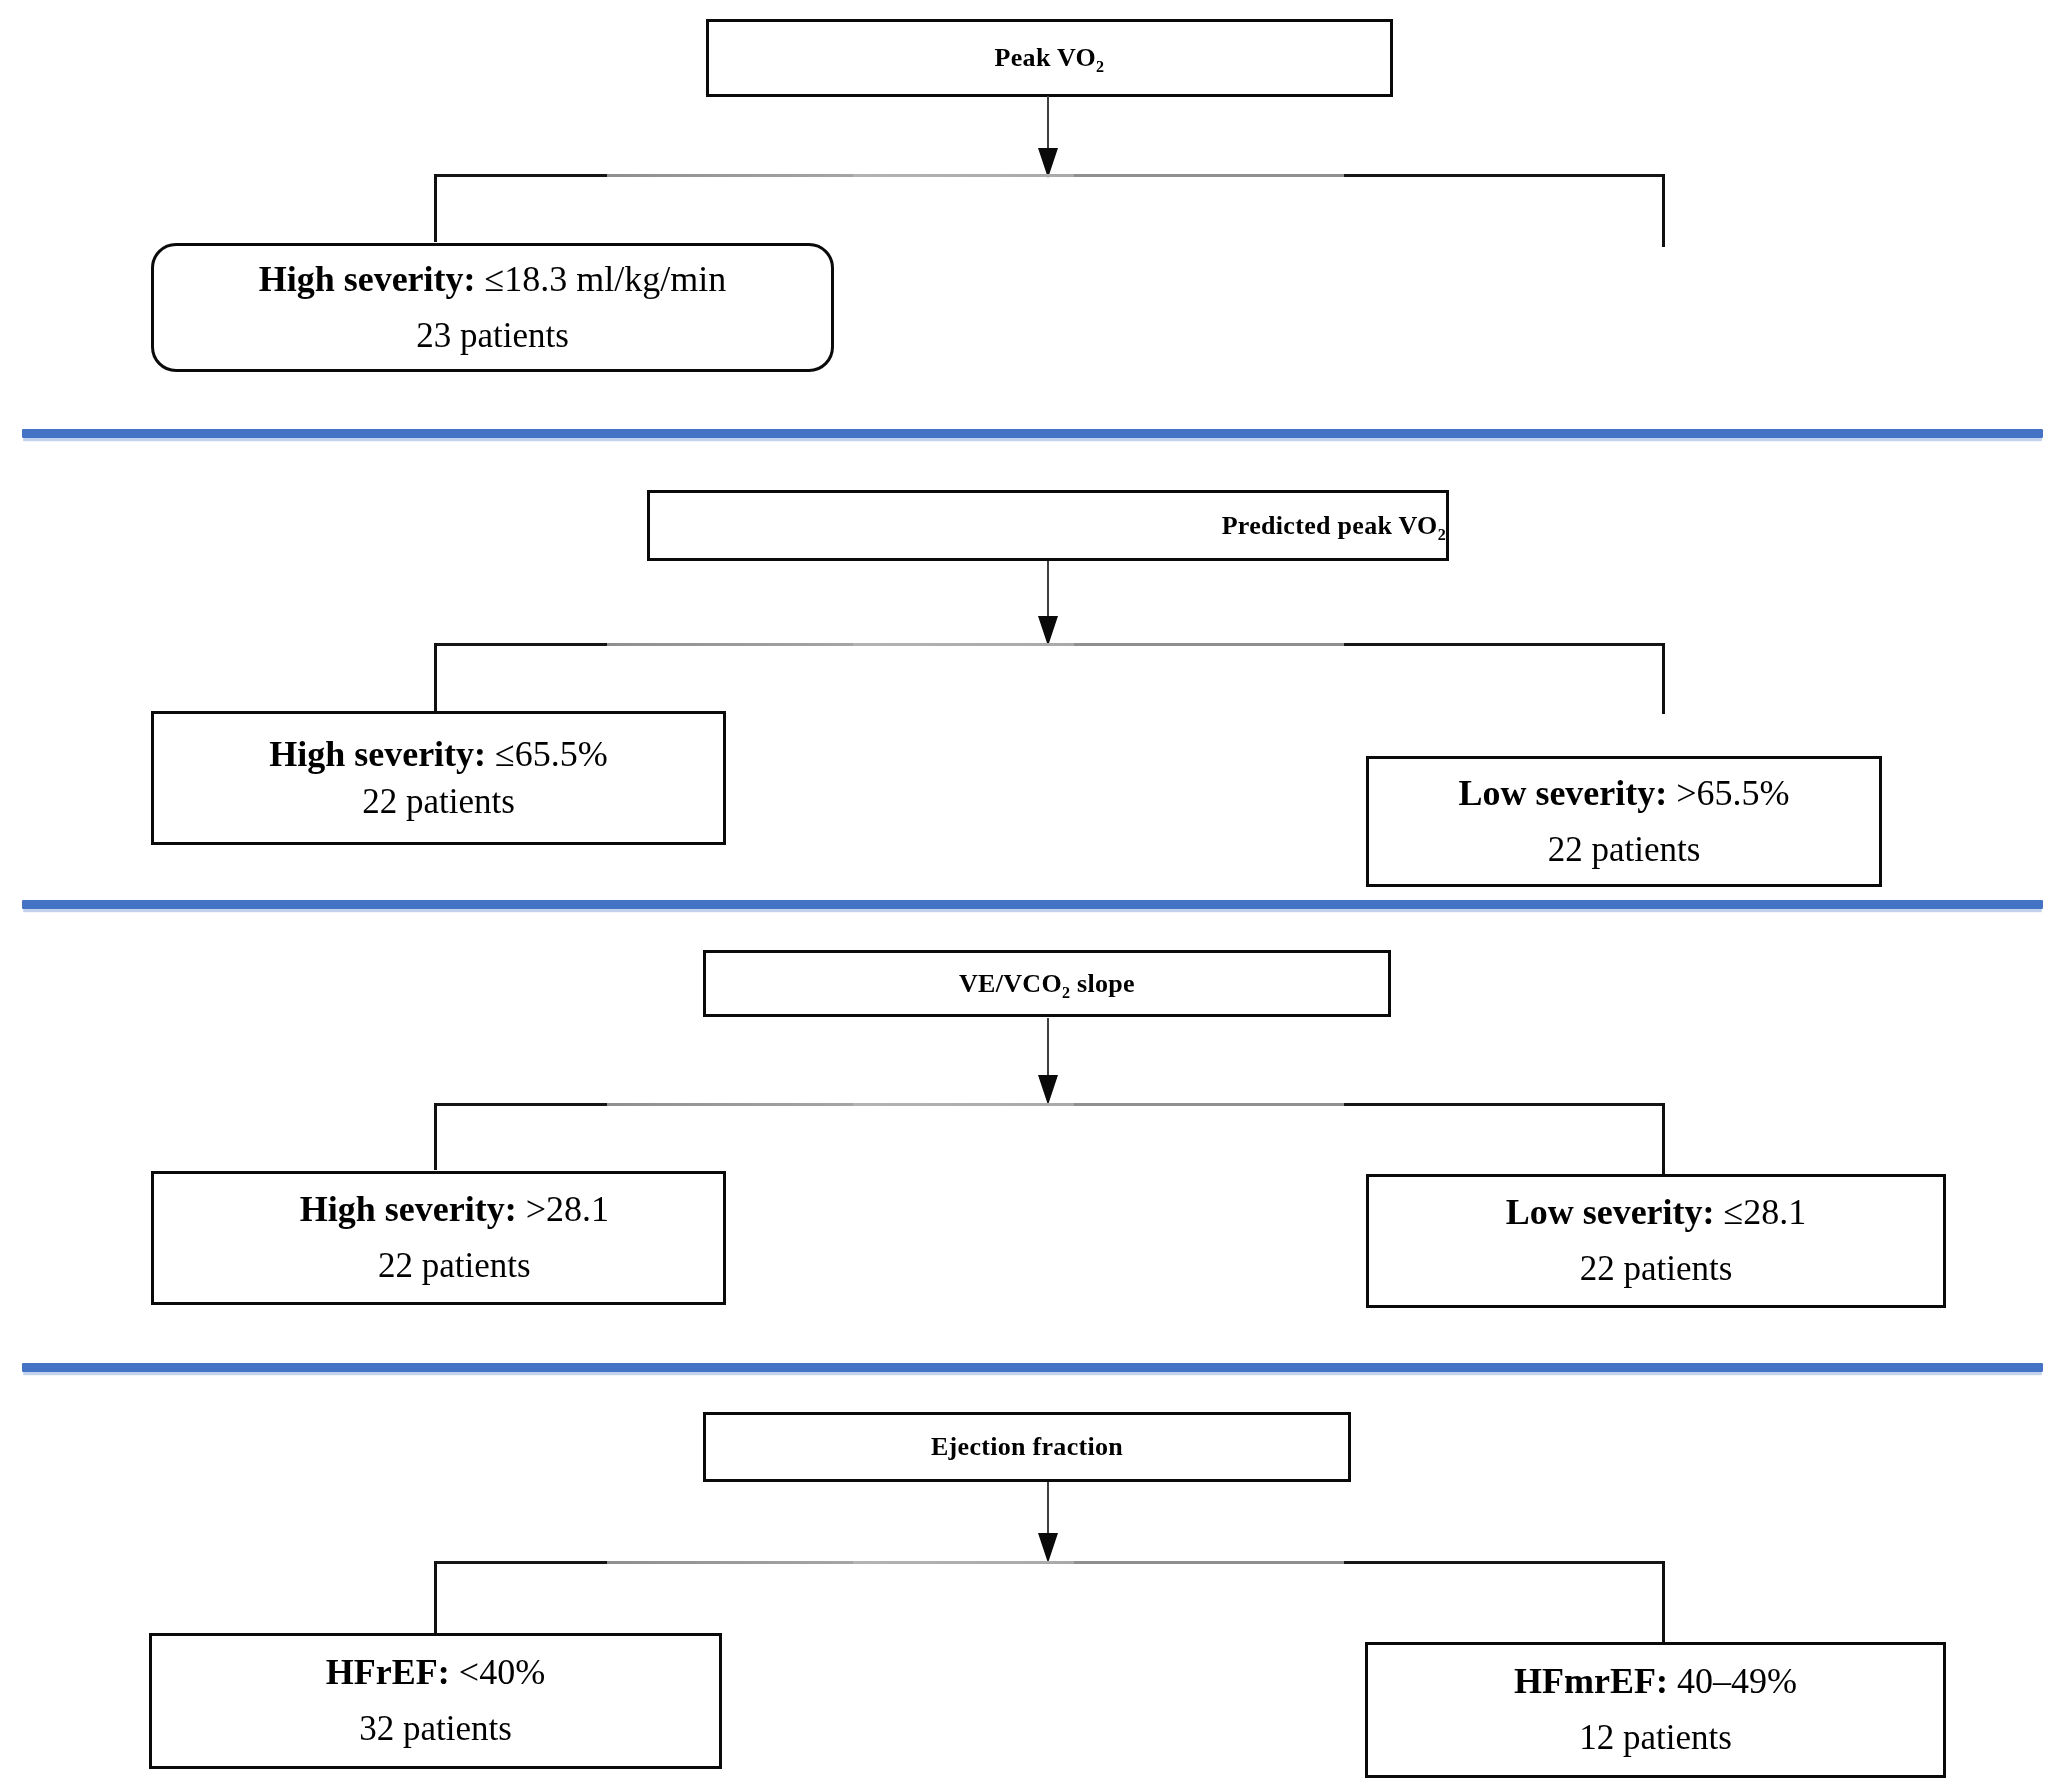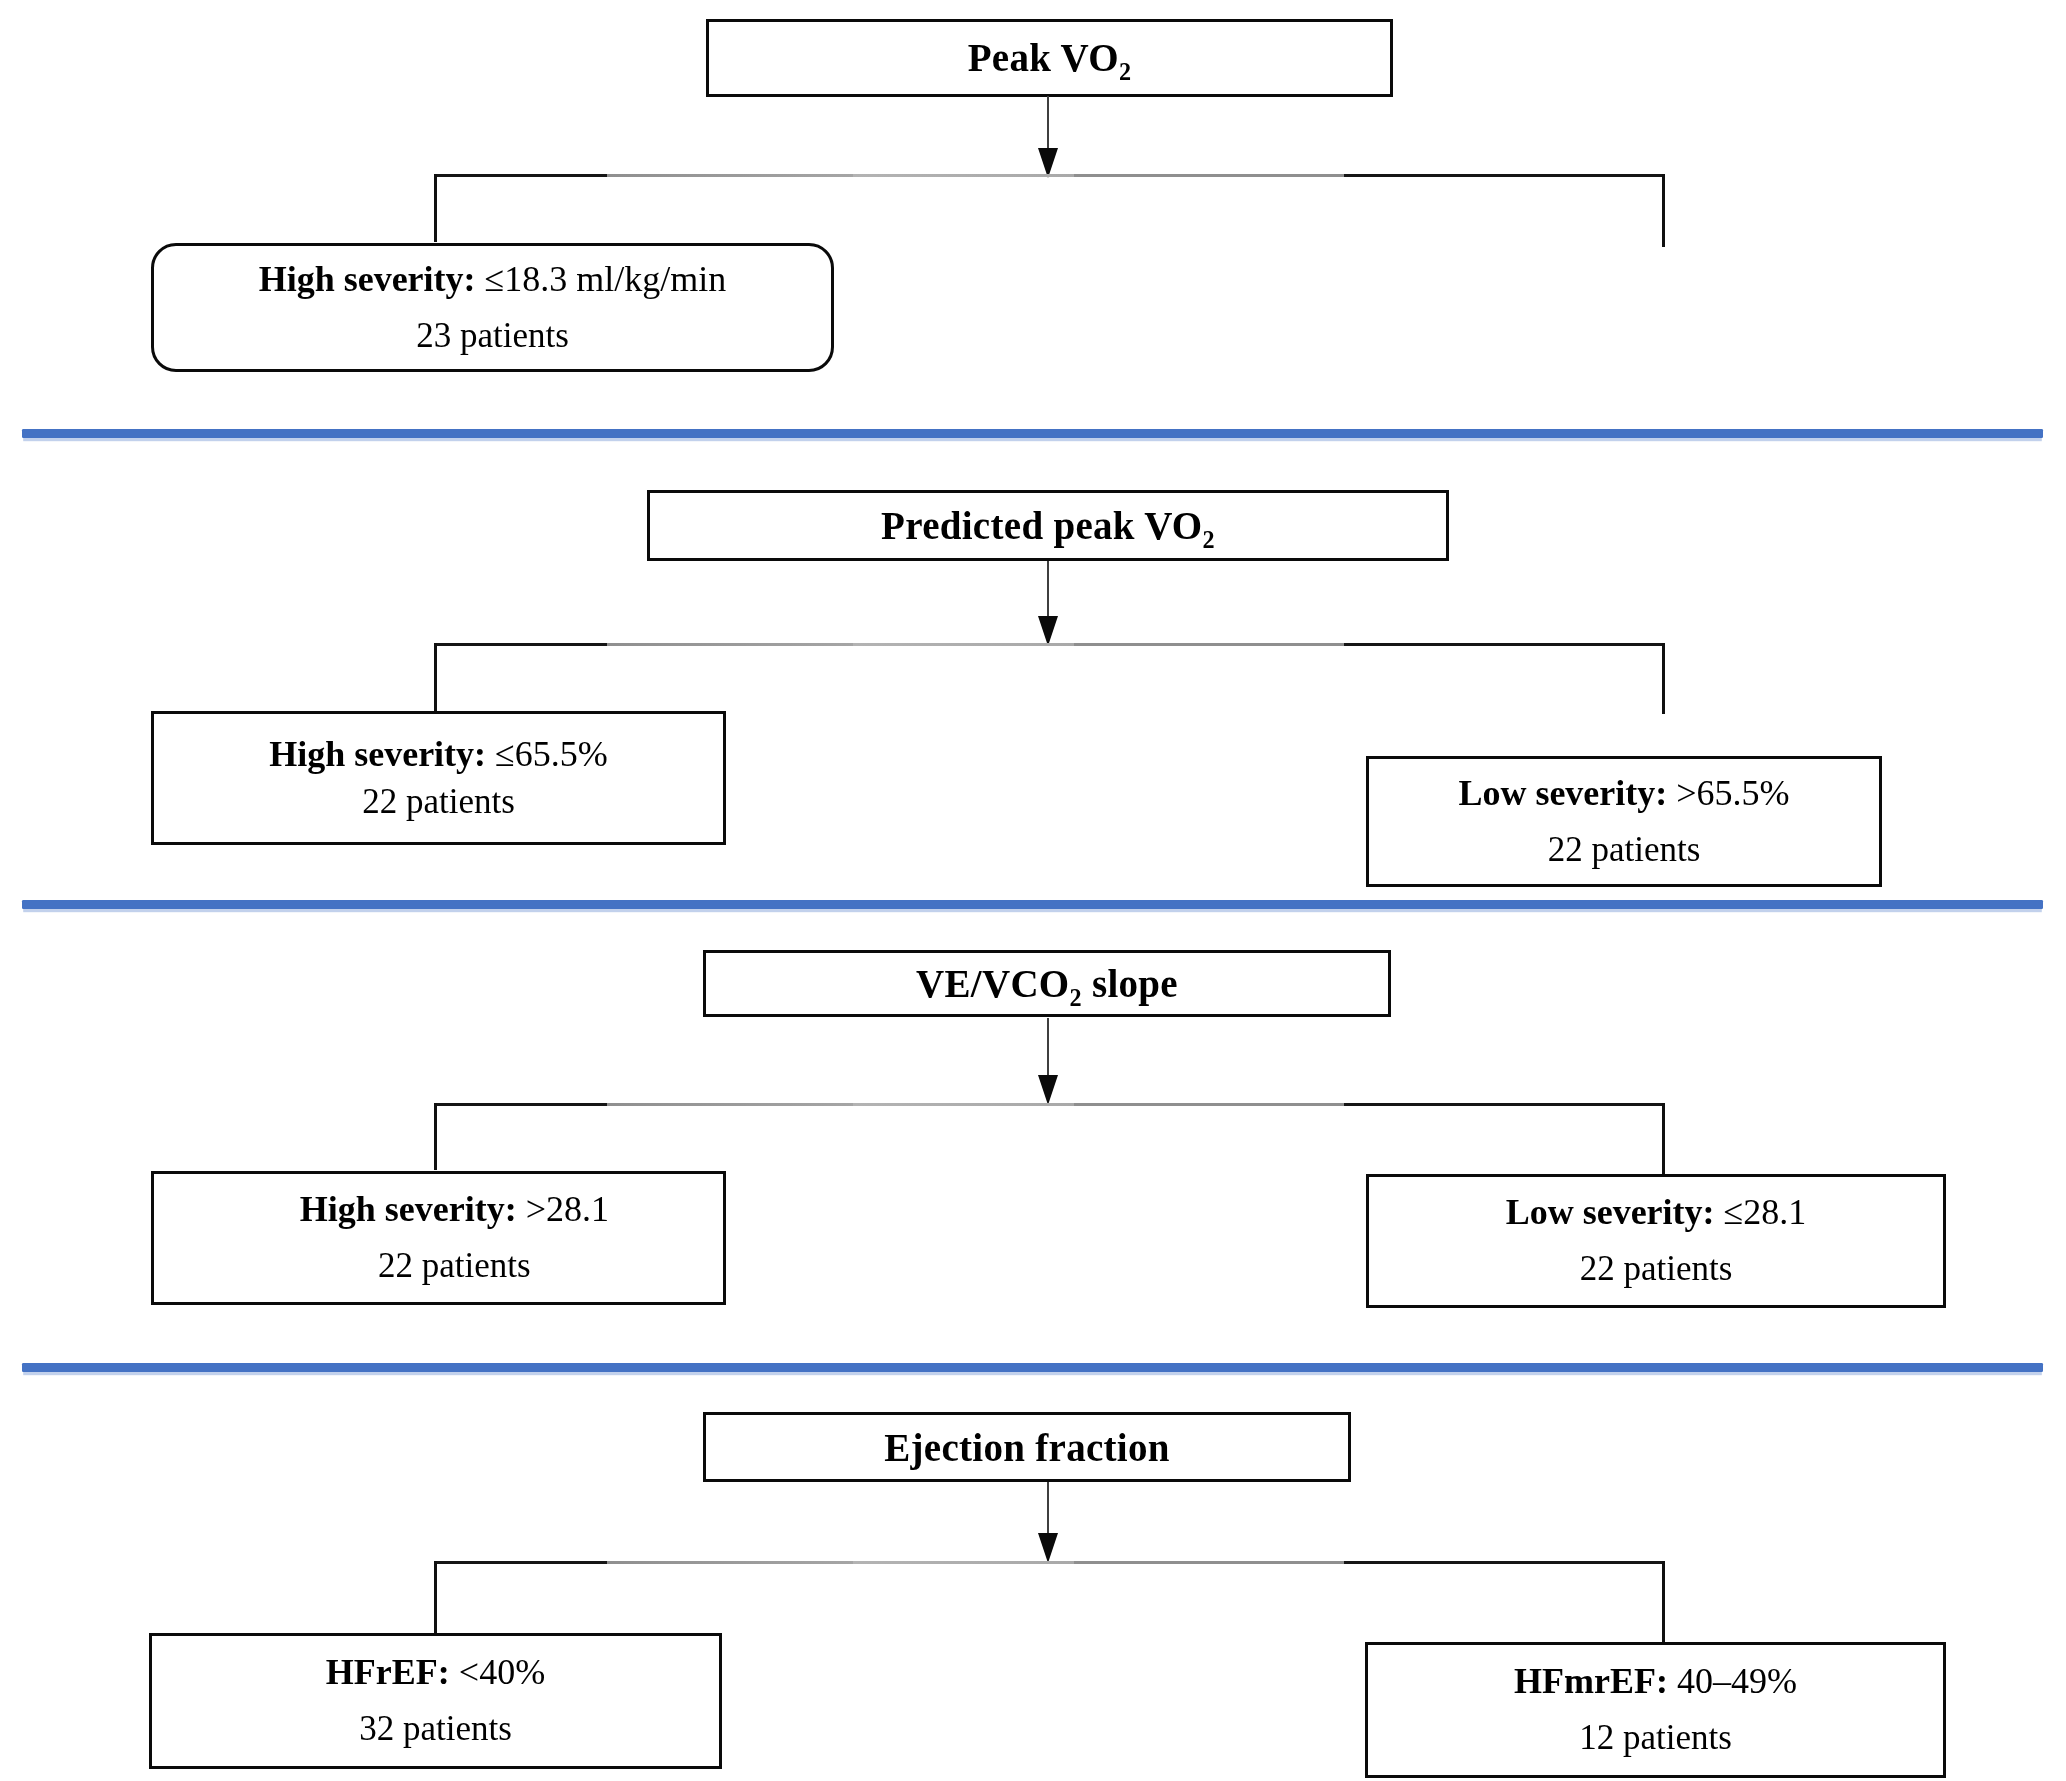--- a/index.html
+++ b/index.html
@@ -6,21 +6,21 @@
   .page{
     position:relative;width:2066px;height:1781px;background:#fff;
     font-family:"Liberation Serif","DejaVu Serif",serif;color:#000;overflow:hidden;
   }
   .sec{position:absolute;inset:0;}
   .box{
     position:absolute;border:3.1px solid #0a0a0a;background:#fff;
     display:flex;align-items:center;justify-content:center;box-sizing:border-box;
     text-align:center;
   }
-  .title-box{border-width:3.7px;font-weight:bold;font-size:39px;letter-spacing:0.3px;}
+  .title-box{border-width:3.7px;font-weight:bold;font-size:26px;letter-spacing:0.3px;}
   .title-box sub{font-size:62%;line-height:0;}
   .child-box{flex-direction:column;gap:17.4px;font-size:36px;line-height:1.1;padding:6.2px 12.4px;}
   .lbl{font-weight:bold;}
   .count{font-size:35px;}
   .stem{position:absolute;width:1.9px;background:#3f3f3f;}
   .head{
     position:absolute;width:0;height:0;
     border-left:10px solid transparent;border-right:10px solid transparent;
     border-top:30px solid #0a0a0a;
   }
@@ -47,21 +47,21 @@
     <div class="stub" style="left:1662px;top:174px;height:73px;"></div>
     <div class="box child-box" style="left: 151px; top: 243px; width: 683px; height: 129px; border-color: rgb(10, 10, 10); border-radius: 25px;">
       <div><span class="lbl">High severity:</span> <span>≤18.3 ml/kg/min</span></div>
       <div class="count">23 patients</div>
     </div>
   </div>
 
   <div class="divider" style="top: 429px; background: rgb(68, 114, 196); box-shadow: rgb(194, 209, 236) 0px 4.4px 0px -1.2px;"></div>
 
   <div class="sec">
-    <div class="box title-box" style="left: 647px; top: 490px; width: 802px; height: 71px; border-color: rgb(10, 10, 10);">
+    <div class="box title-box" style="left: 647px; top: 490px; width: 802px; height: 71px; border-color: rgb(10, 10, 10); justify-content: flex-end;">
       <span><span>Predicted peak VO</span><sub>2</sub><span></span></span>
     </div>
     <div class="stem" style="left:1047px;top:561px;height:56px;"></div>
     <div class="head" style="left:1038px;top:616px;"></div>
     <div class="hline" style="left:435px;top:643px;width:1228px;"></div>
     <div class="stub" style="left:434px;top:643px;height:68px;"></div>
     <div class="stub" style="left:1662px;top:643px;height:71px;"></div>
     <div class="box child-box" style="left: 151px; top: 711px; width: 575px; height: 134px; border-color: rgb(10, 10, 10); gap: 8px;">
       <div><span class="lbl">High severity:</span> <span>≤65.5%</span></div>
       <div class="count">22 patients</div>

